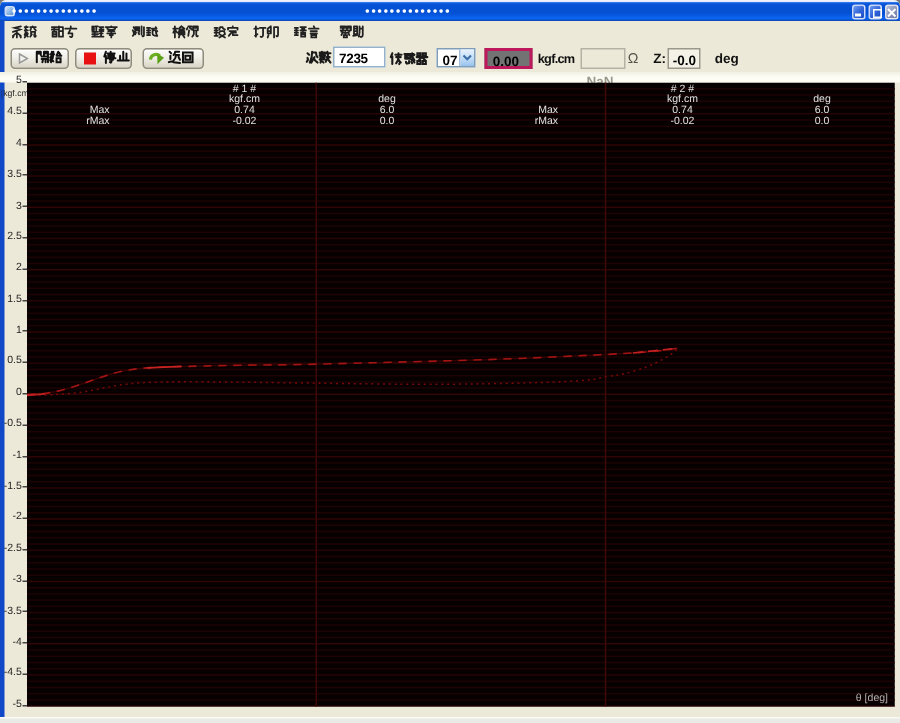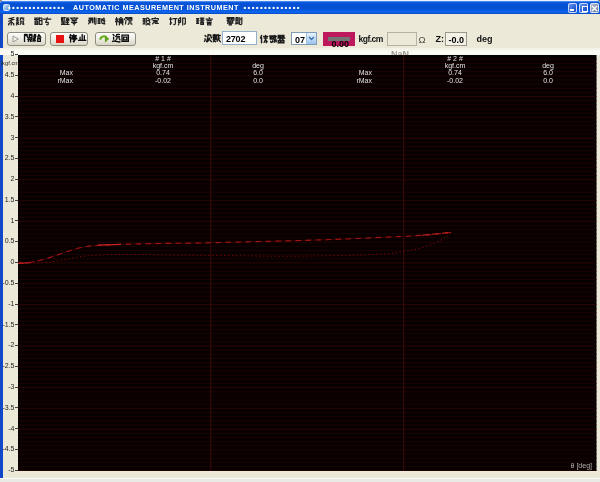--- a/index.html
+++ b/index.html
@@ -3,21 +3,20 @@
 html,body{margin:0;padding:0;background:#777;}
 *{box-sizing:content-box;}
 #win{position:relative;width:600px;height:482px;background:#ece9d8;overflow:hidden;
 font-family:'Liberation Sans',sans-serif;border-radius:4px 4px 0 0;}
 </style></head><body>
 <div id="win">
 <div style="position:absolute;left:0;top:0;width:600px;height:14px;background:linear-gradient(to bottom,#eef1fc 0%,#eef1fc 7%,#5a9af8 9.5%,#1a66e4 13%,#0854d8 20%,#0551d4 40%,#0551d4 62%,#0759e2 74%,#0c64ee 84%,#0c64ee 90%,#0a50c8 96%,#1443a4 100%);border-radius:4px 4px 0 0;"></div>
     <div style="position:absolute;left:3px;top:4px;width:7px;height:7px;border-radius:2px;background:linear-gradient(135deg,#cfe2f8 0%,#8fb9e8 50%,#5f92cf 100%);border:1px solid rgba(255,255,255,.6);box-sizing:border-box;"></div>
     <div style="position:absolute;top:2.6px;font:bold 8px 'Liberation Sans',sans-serif;color:#fff;letter-spacing:1.3px;left:8px">••••••••••••••</div>
     <div style="position:absolute;top:2.6px;font:bold 8px 'Liberation Sans',sans-serif;color:#fff;letter-spacing:1.3px;left:243.5px">••••••••••••••</div>
-    <div style="position:absolute;left:73px;top:3.4px;font:bold 7.2px 'Liberation Sans',sans-serif;color:#fff;letter-spacing:0.5px">AUTOMATIC MEASUREMENT INSTRUMENT</div>
     <div style="position:absolute;left:567.5px;top:3px;width:9px;height:9.5px;border-radius:2px;border:1px solid rgba(255,255,255,.75);box-sizing:border-box;background:linear-gradient(135deg,#6f9af0 0%,#2e63d8 55%,#1c4fc0 100%);color:#fff;">
       <div style="position:absolute;left:1.5px;bottom:1px;width:4px;height:1.5px;background:#fff"></div>
     </div>
     <div style="position:absolute;left:579px;top:3px;width:9px;height:9.5px;border-radius:2px;border:1px solid rgba(255,255,255,.75);box-sizing:border-box;background:linear-gradient(135deg,#6f9af0 0%,#2e63d8 55%,#1c4fc0 100%);color:#fff;">
       <div style="position:absolute;left:1.5px;top:1.5px;width:4.5px;height:4.5px;border:1.2px solid #fff"></div>
     </div>
     <div style="position:absolute;left:589.5px;top:3px;width:9px;height:9.5px;border-radius:2px;border:1px solid rgba(255,255,255,.75);box-sizing:border-box;background:linear-gradient(135deg,#b8c0d8 0%,#8894b8 55%,#6e7aa4 100%);color:#fff;">
       <svg width="7" height="7" style="position:absolute;left:0.5px;top:0.5px">
         <path d="M1 1 L6 6 M6 1 L1 6" stroke="#fff" stroke-width="1.3"></path>
       </svg>
@@ -134,42 +133,42 @@
       </svg></div>
     <div style="position:absolute;left:203.5px;top:34px;line-height:0"><svg width="16.8" height="8.2" style="overflow:visible">
         <g transform="translate(0.00,0) scale(0.5125)">
           <path d="M2 3 L4 5 M2 9 C3 11 3 12 1 14 M8 1 C8 6 7 11 5 15 M8 2 H13 M13 2 C13 5 14 7 15 8 M11 8 L7 15 M10 9 C11 12 13 14 15 15" fill="none" stroke="#1a1a1a" stroke-width="2.73" stroke-linecap="round"></path>
         </g>
         <g transform="translate(8.61,0) scale(0.5125)">
           <path d="M1 2 H8 M4 1 V7 M1 4 H8 M1 6 H8 M2 8 H7 M2 8 V10 H7 V8 M1 11 H8 M4 11 L2 15 M2 12 L6 15 M11 1 L10 3 M10 3 H15 M12 3 C12 7 11 11 9 14 M10 8 H14 M11 8 C12 11 13 13 15 15" fill="none" stroke="#1a1a1a" stroke-width="2.73" stroke-linecap="round"></path>
         </g>
       </svg></div>
     <div style="position:absolute;left:222px;top:31px;width:34.5px;height:13.5px;background:#fff;border:1px solid #94b1cc;box-sizing:border-box;">
-      <span style="position:absolute;left:3px;top:2px;font:bold 9px 'Liberation Sans',sans-serif;letter-spacing:-0.2px;color:#000;">2702</span>
+      <span style="position:absolute;left:3px;top:2px;font:bold 9px 'Liberation Sans',sans-serif;letter-spacing:-0.2px;color:#000;">7235</span>
     </div>
     <div style="position:absolute;left:260px;top:34.5px;line-height:0"><svg width="25.4" height="8.2" style="overflow:visible">
         <g transform="translate(0.00,0) scale(0.5125)">
           <path d="M3 1 L1 6 M3 5 V15 M7 3 H15 M8 6 H14 M11 1 V6 C11 10 10 12 8 14 M11 9 C12 11 13 12 14 13 M13 13 L12 15" fill="none" stroke="#1a1a1a" stroke-width="2.73" stroke-linecap="round"></path>
         </g>
         <g transform="translate(8.61,0) scale(0.5125)">
           <path d="M2 2 H14 M3 2 V8 M5 4 H10 M5 4 V7 H10 V4 M3 8 H10 M12 1 C12 5 13 8 15 10 M13 4 L15 3 M10 8 L12 10 M4 12 C4 14 5 15 6 14 M8 11 V14 M11 12 L12 14 M14 11 L15 13" fill="none" stroke="#1a1a1a" stroke-width="2.73" stroke-linecap="round"></path>
         </g>
         <g transform="translate(17.22,0) scale(0.5125)">
           <path d="M2 1 H6 V4 H2 Z M9 1 H13 V4 H9 Z M1 6 H15 M8 6 L3 11 M8 6 L13 11 M10 7 L11 6 M2 11 H6 V15 H2 Z M9 11 H13 V15 H9 Z" fill="none" stroke="#1a1a1a" stroke-width="2.73" stroke-linecap="round"></path>
         </g>
       </svg></div>
     <div style="position:absolute;left:291px;top:31.5px;width:26px;height:13.5px;background:#fff;border:1px solid #7f9db9;box-sizing:border-box;">
       <span style="position:absolute;left:3px;top:2px;font:bold 9px 'Liberation Sans',sans-serif;color:#000;">07</span>
       <div style="position:absolute;right:0;top:0;width:9.5px;height:11.5px;background:linear-gradient(to bottom,#e8f2fd,#bcd9f7 60%,#98c2ec);border-left:1px solid #9ebcd8;">
         <svg width="7" height="5" style="position:absolute;left:1px;top:3.5px">
           <path d="M1 1 L3.5 3.5 L6 1" fill="none" stroke="#3a6ea5" stroke-width="1.4"></path>
         </svg>
       </div>
     </div>
-    <div style="position:absolute;left:322.5px;top:31.5px;width:32.5px;height:14px;background:#737373;border:5px solid #be185d;box-sizing:border-box;">
+    <div style="position:absolute;left:322.5px;top:31.5px;width:32.5px;height:14px;background:#737373;border:2px solid #be185d;box-sizing:border-box;">
       <span style="position:absolute;left:4px;top:2px;font:bold 9px 'Liberation Sans',sans-serif;color:#000;">0.00</span>
     </div>
     <div style="position:absolute;left:358.5px;top:34px;font:bold 8.5px 'Liberation Sans',sans-serif;letter-spacing:-0.5px;color:#111;">kgf.cm</div>
     <div style="position:absolute;left:387px;top:31.5px;width:29.5px;height:14px;background:#ece9d8;border:1px solid #b5b2a5;box-sizing:border-box;">
       <span style="position:absolute;left:3px;top:16px;font:bold 9px 'Liberation Sans',sans-serif;color:#9b988c;">NaN</span>
     </div>
     <div style="position:absolute;left:418.5px;top:34px;font:9.5px 'Liberation Sans',sans-serif;color:#55524a;">Ω</div>
     <div style="position:absolute;left:435.5px;top:34px;font:bold 9px 'Liberation Sans',sans-serif;color:#111;">Z:</div>
     <div style="position:absolute;left:444.5px;top:31.5px;width:22px;height:14px;background:#f4f2e6;border:1px solid #9a988a;box-sizing:border-box;">
       <span style="position:absolute;left:3px;top:2px;font:bold 9px 'Liberation Sans',sans-serif;color:#000;">-0.0</span>

